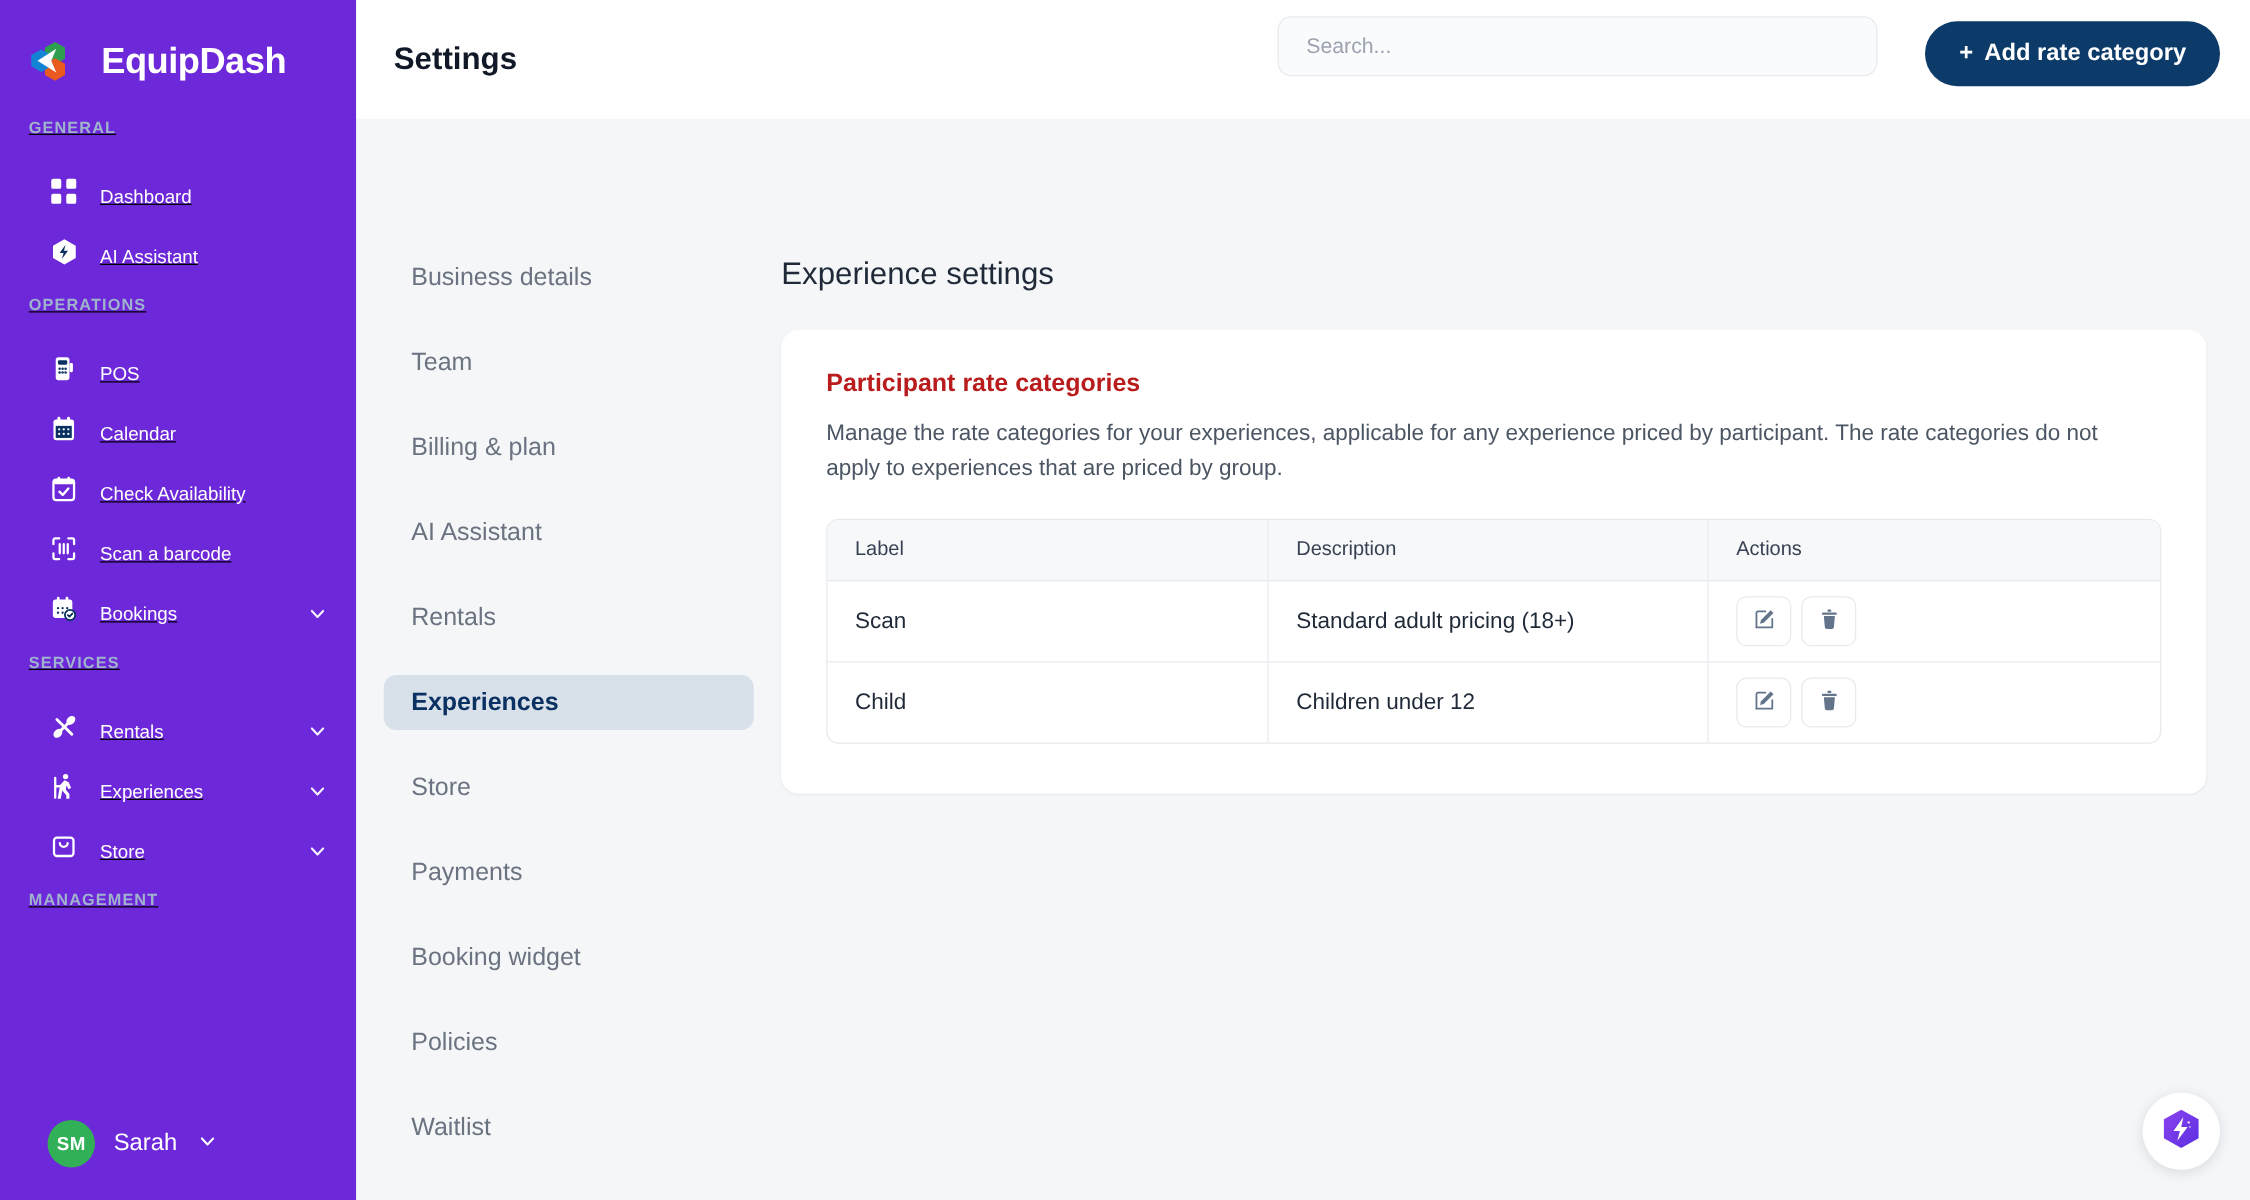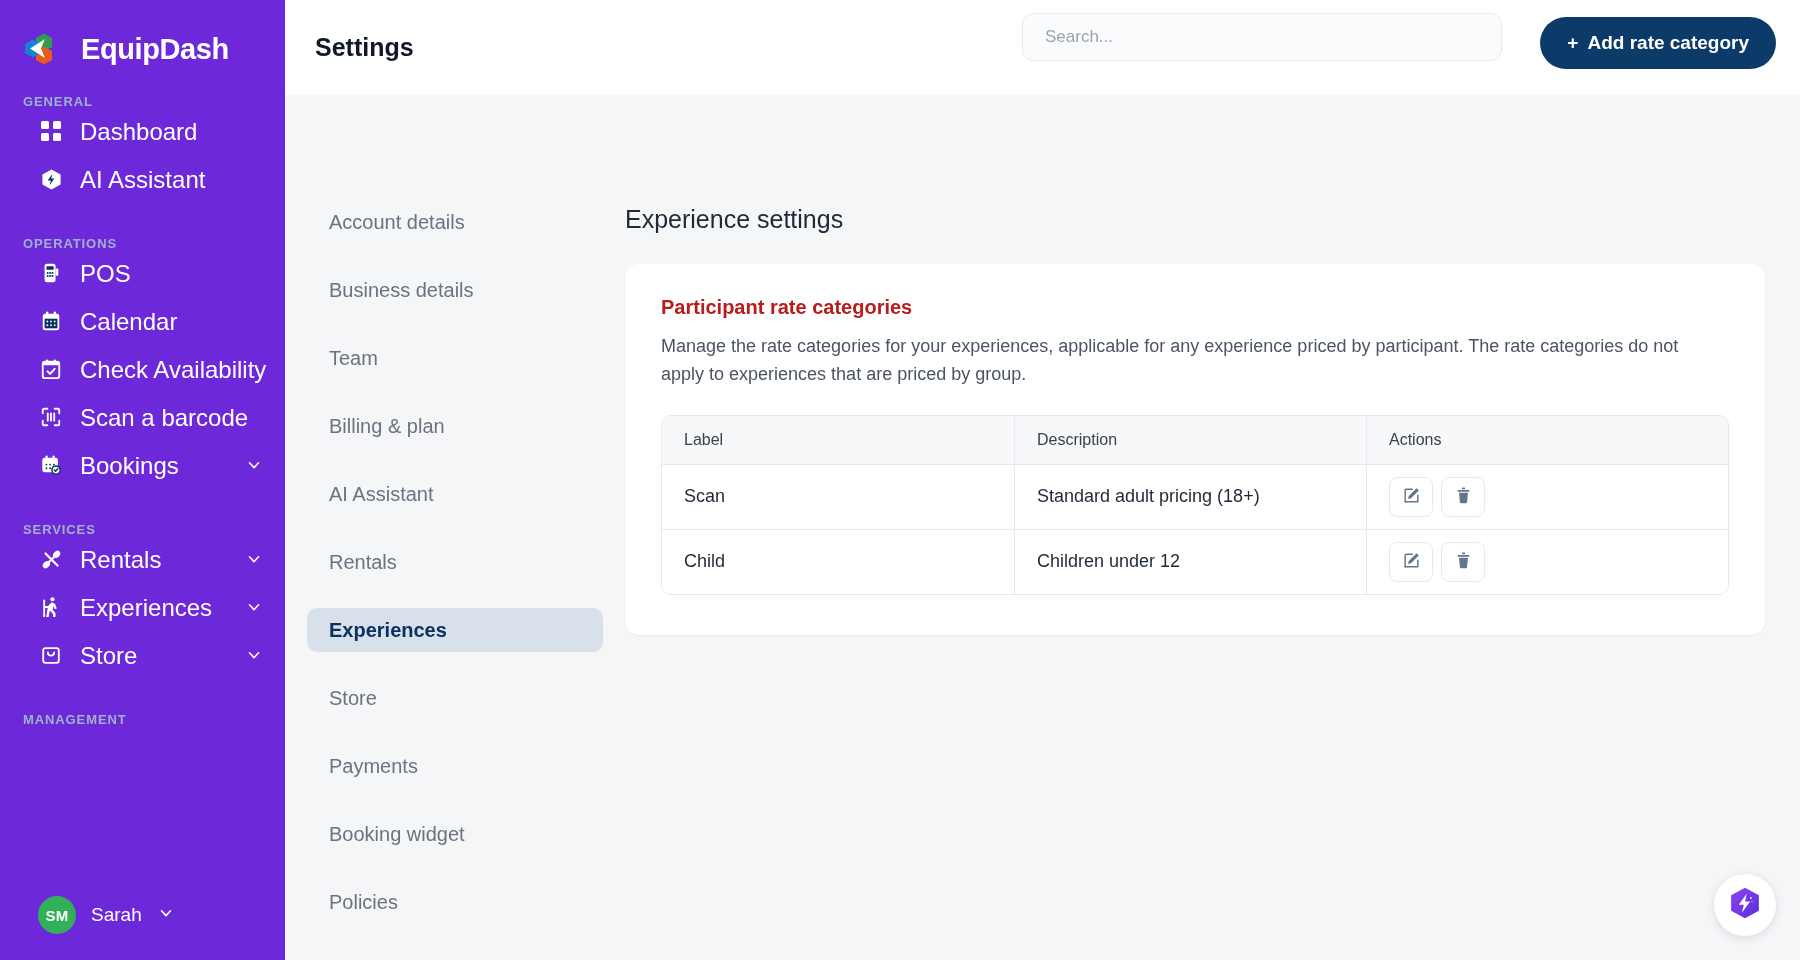--- a/index.html
+++ b/index.html
@@ -19,27 +19,27 @@
     overflow: hidden;
   }
   .brand { display: flex; align-items: center; gap: 13px; padding: 26px 0 0 22px; }
   .brand-logo { width: 46px; height: 46px; position: relative; flex: 0 0 auto; }
   .brand-name { color: #ffffff; font-size: 29px; font-weight: 700; letter-spacing: -0.4px; }
 
   .nav-section-label {
     color: #9fb3cc; font-size: 13px; font-weight: 600;
     letter-spacing: 0.9px; padding-left: 23px; margin-bottom: 9px;
   }
-  .nav-group { margin-top: 22px; }
+  .nav-group { margin-top: 22px; text-decoration: underline; }
   .nav-group:first-of-type { margin-top: 26px; }
 
   .nav-item {
-    display: flex; align-items: flex-start; gap: 16px;
+    display: flex; align-items: flex-end; gap: 16px;
     height: 48px; padding: 0 22px 0 38px;
-    color: #ffffff; font-size: 24px; cursor: pointer;
+    color: #ffffff; font-size: 15px; cursor: pointer;
     position: relative;
   }
   .nav-item .nav-ico { width: 26px; height: 26px; flex: 0 0 26px; display:flex; align-items:center; justify-content:center; }
   .nav-item .nav-label { flex: 1 1 auto; white-space: nowrap; }
   .nav-item .chev { width: 18px; height: 18px; flex: 0 0 18px; opacity: .95; }
 
   .profile {
     position: absolute; left: 0; bottom: 26px;
     display: flex; align-items: center; gap: 15px; padding-left: 38px;
     cursor: pointer;
@@ -320,23 +320,20 @@
       </div>
       <button class="btn-primary">
         <span>+</span>
         <span>Add rate category</span>
       </button>
     </header>
 
     <div class="body-area">
 
       <nav class="settings-nav">
-        <div class="set-item">
-            <span>Account details</span>
-          </div>
         <div class="set-item">
             <span>Business details</span>
           </div>
         <div class="set-item">
             <span>Team</span>
           </div>
         <div class="set-item">
             <span>Billing &amp; plan</span>
           </div>
         <div class="set-item">

